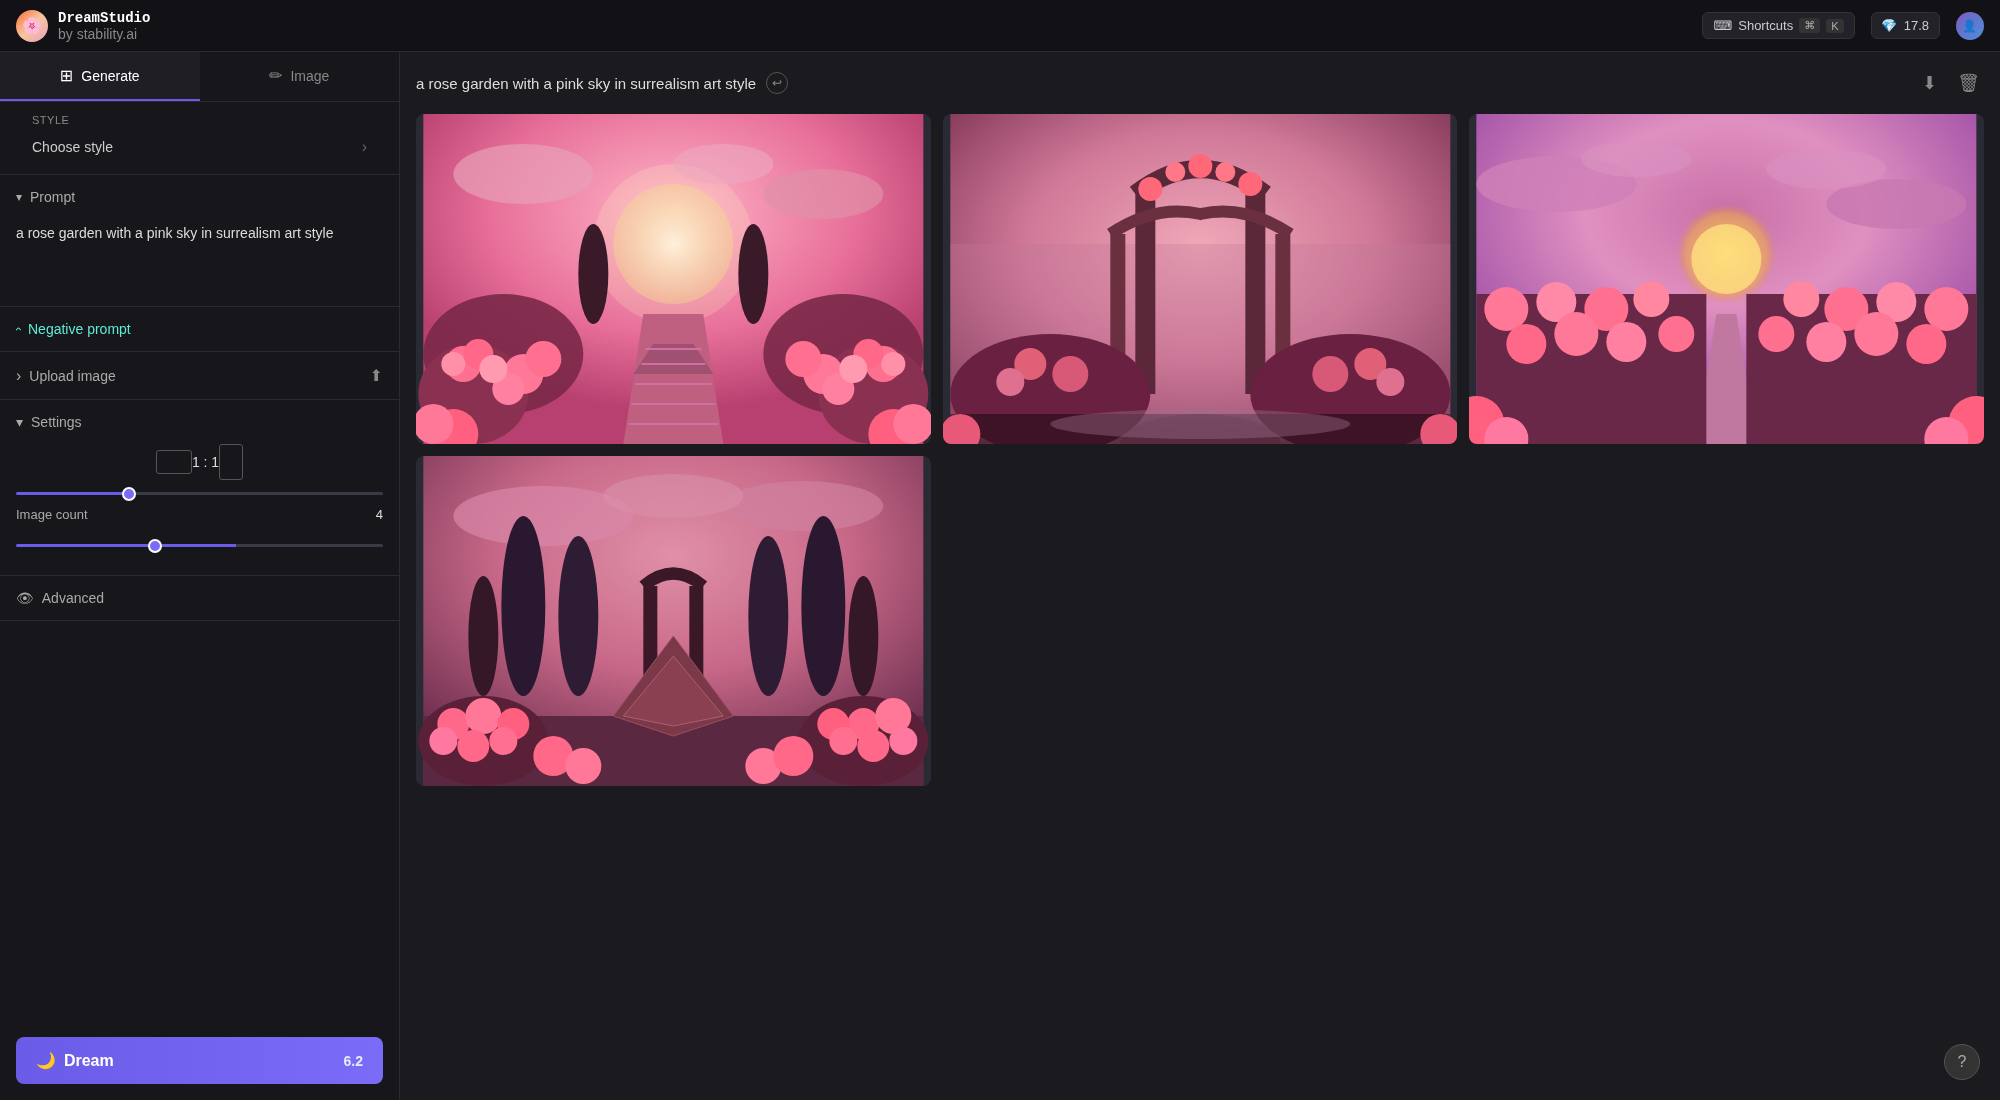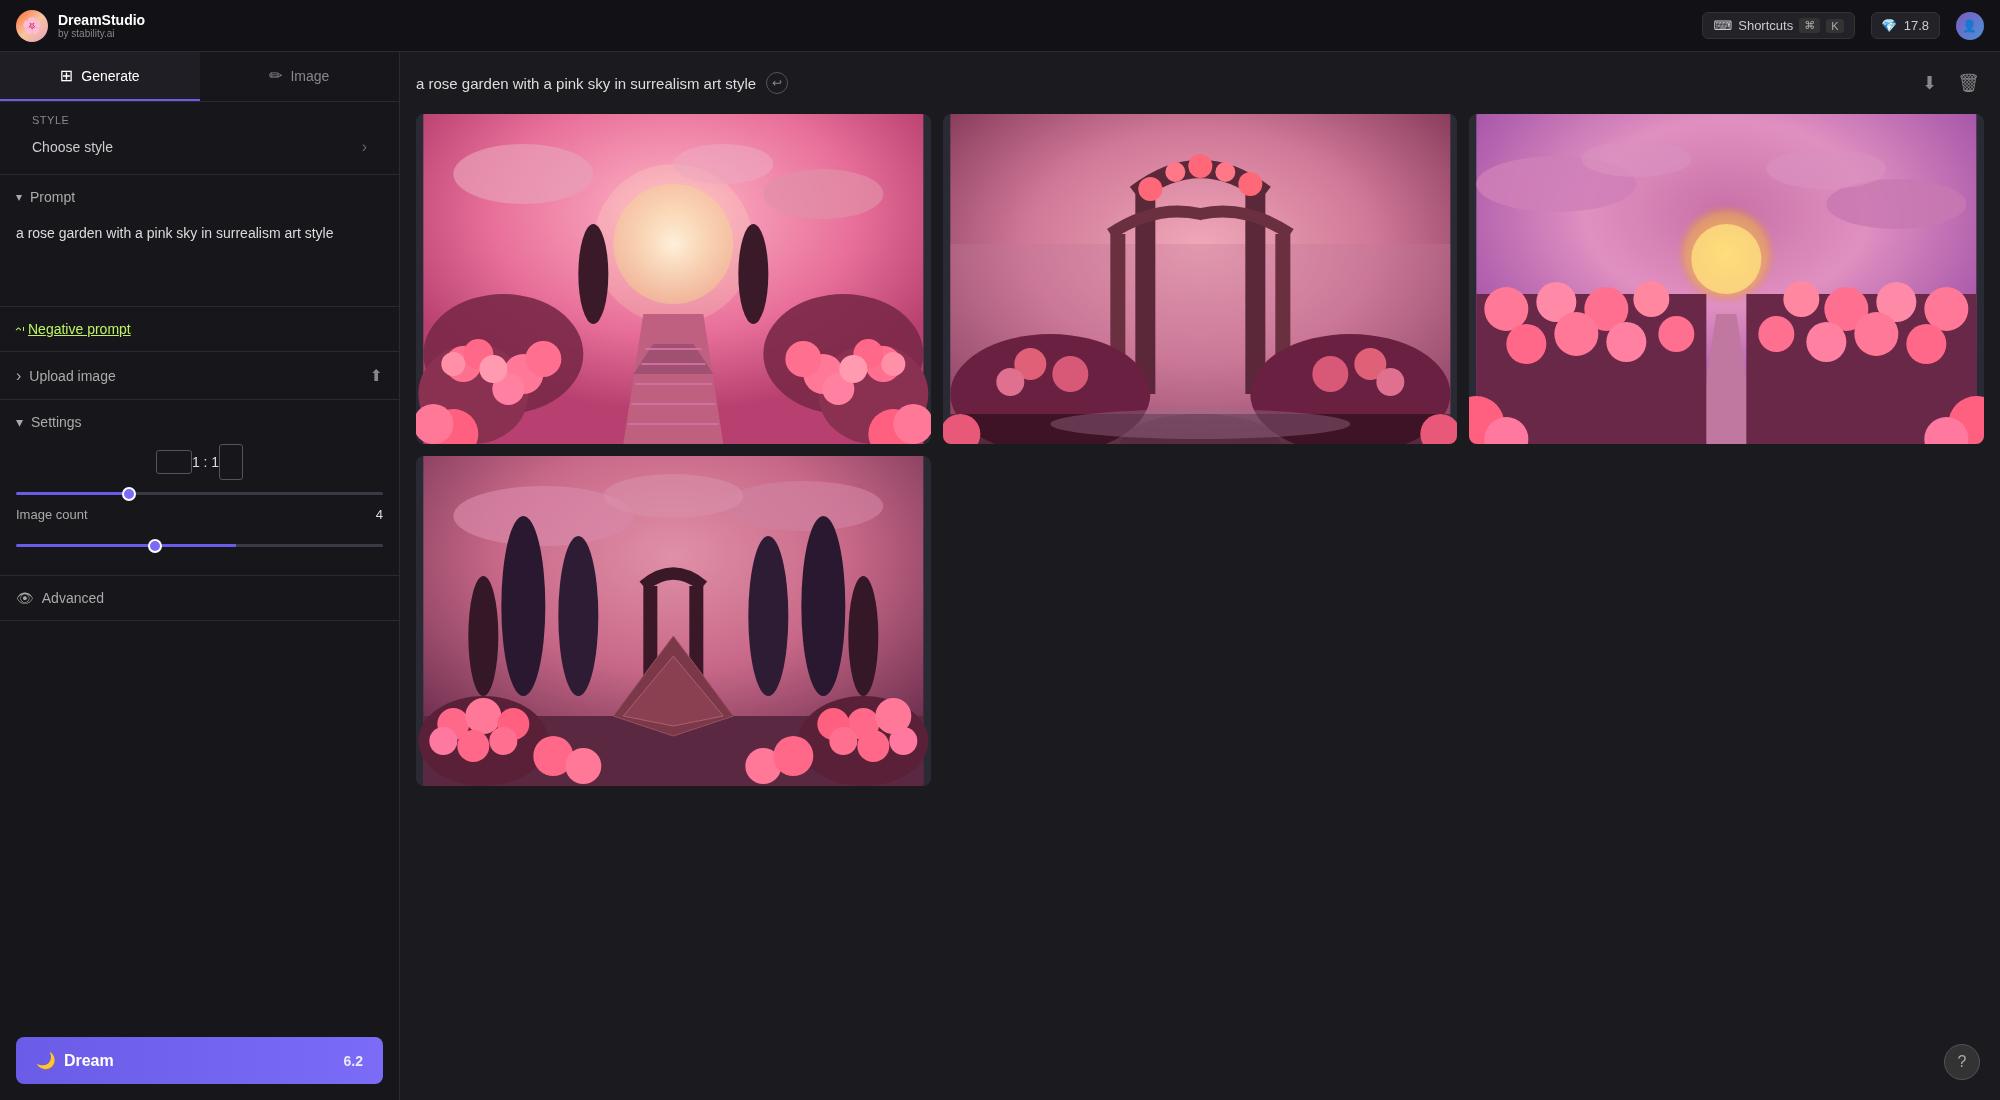--- a/index.html
+++ b/index.html
@@ -40,23 +40,24 @@
       font-size: 16px;
     }
     .logo-text {
       display: flex;
       flex-direction: column;
     }
     .logo-title {
       font-size: 14px;
       font-weight: 600;
       color: #fff;
+      font-family: Liberation Mono, monospace;
     }
     .logo-sub {
-      font-size: 10px;
+      font-size: 14px;
       color: #888;
     }
     .nav-right {
       display: flex;
       align-items: center;
       gap: 16px;
     }
     .shortcuts-btn {
       display: flex;
       align-items: center;
@@ -214,22 +215,21 @@
     .negative-prompt-section {
       border-bottom: 1px solid #2a2a35;
     }
     .negative-collapsed {
       display: flex;
       align-items: center;
       gap: 8px;
       padding: 14px 16px;
       cursor: pointer;
       font-size: 14px;
-      color: #bef264;
-      text-decoration: underline;
+      color: #5eead4;
     }
     .chevron-collapsed {
       font-size: 12px;
       transform: rotate(-90deg);
     }
 
     
     .upload-section {
       display: flex;
       align-items: center;

